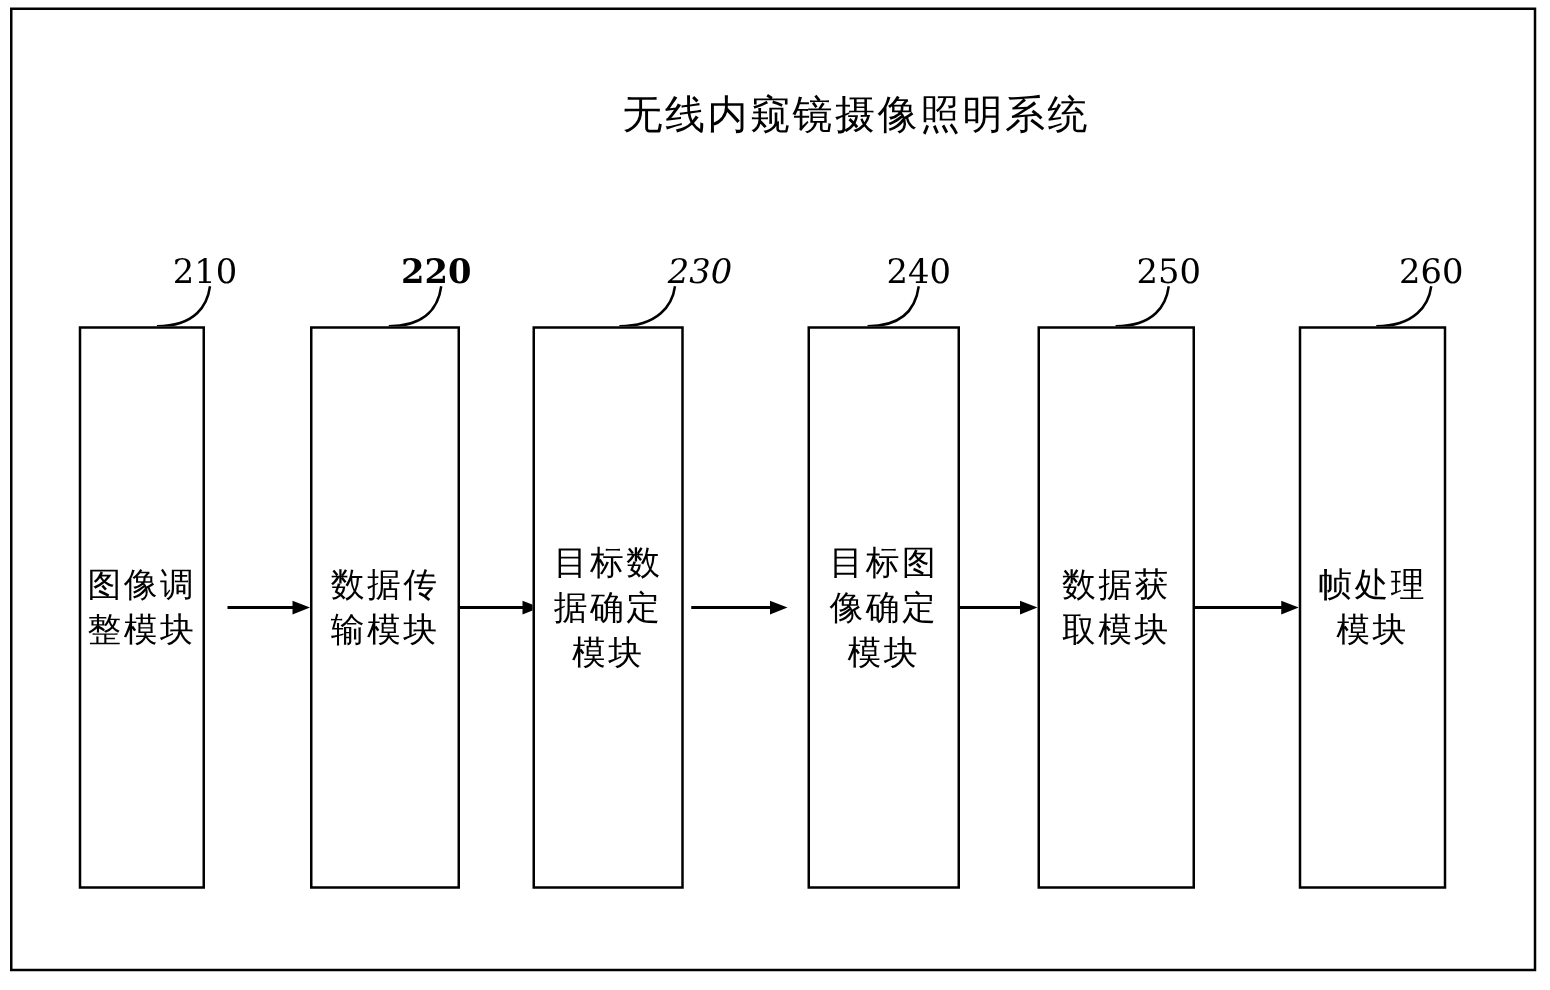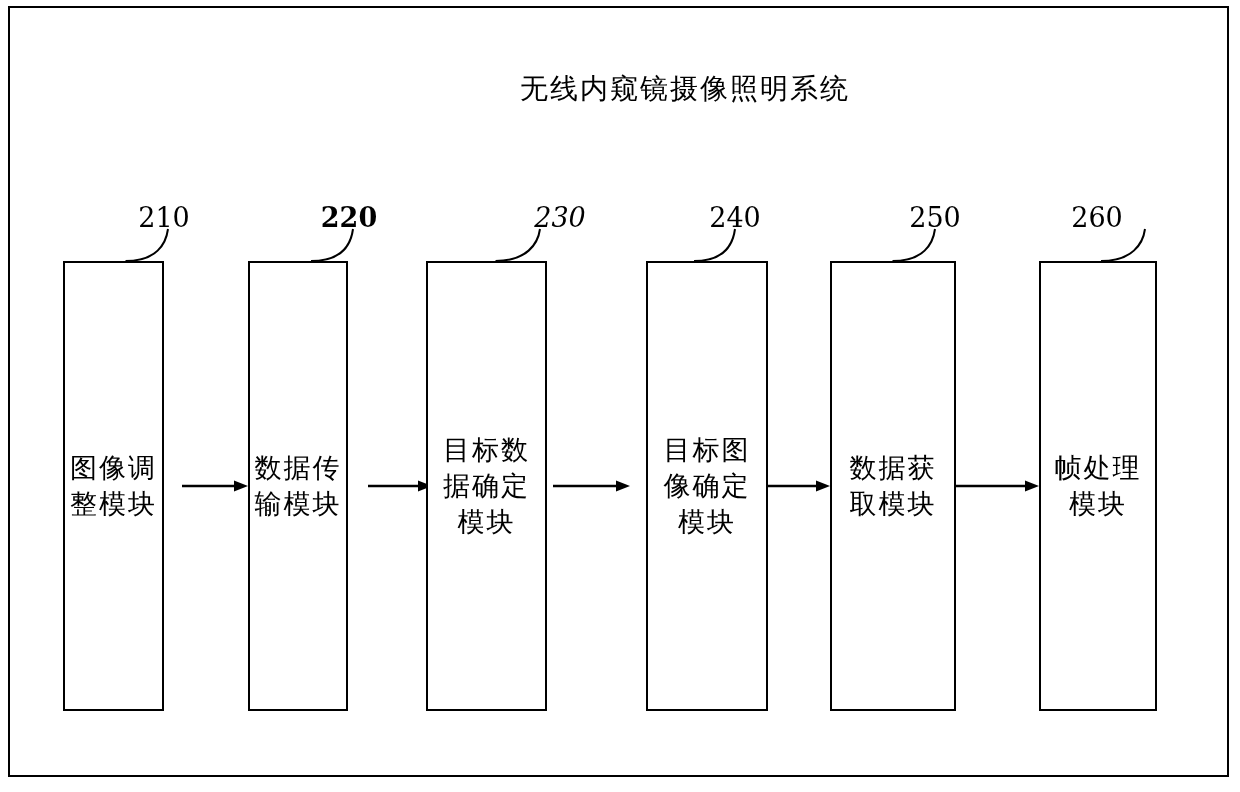--- a/index.html
+++ b/index.html
@@ -23,21 +23,21 @@
     height: 767px;
     border: 2px solid #000000;
     background: #ffffff;
     box-sizing: content-box;
   }
   .diagram-title {
     position: absolute;
     top: 70px;
     left: 685px;
     transform: translateX(-50%);
-    font-size: 28px;
+    font-size: 32px;
     letter-spacing: 2px;
     white-space: nowrap;
     font-family: "Liberation Sans", sans-serif;
   }
   .connector-layer {
     position: absolute;
     left: 0;
     top: 0;
     width: 1240px;
     height: 792px;
@@ -97,21 +97,21 @@
     <line x1="949" y1="486" x2="1027" y2="486" stroke="#000000" stroke-width="2.5"></line>
     <polygon points="1039,486 1025,480.5 1025,491.5" fill="#000000"></polygon>
   </svg>
 
 <div id="modules">
     <div class="module-box" style="left: 63px; width: 101px;">
       <div class="module-label-line">图像调</div>
       <div class="module-label-line">整模块</div>
     </div>
     <div class="ref-number" style="left: 164px;">210</div>
-    <div class="module-box" style="left: 248px; width: 100px;">
+    <div class="module-box" style="left: 248px; width: 120px;">
       <div class="module-label-line">数据传</div>
       <div class="module-label-line">输模块</div>
     </div>
     <div class="ref-number" style="left: 349px; font-weight: bold;">220</div>
     <div class="module-box" style="left: 426px; width: 121px;">
       <div class="module-label-line">目标数</div>
       <div class="module-label-line">据确定</div>
       <div class="module-label-line">模块</div>
     </div>
     <div class="ref-number" style="left: 560px; font-style: italic;">230</div>
@@ -123,14 +123,14 @@
     <div class="ref-number" style="left: 735px;">240</div>
     <div class="module-box" style="left: 830px; width: 126px;">
       <div class="module-label-line">数据获</div>
       <div class="module-label-line">取模块</div>
     </div>
     <div class="ref-number" style="left: 935px;">250</div>
     <div class="module-box" style="left: 1039px; width: 118px; align-items: center;">
       <div class="module-label-line">帧处理</div>
       <div class="module-label-line">模块</div>
     </div>
-    <div class="ref-number" style="left: 1097px;">260</div>
+    <div class="ref-number" style="left: 1145px;">260</div>
   </div>
 
 </body></html>

